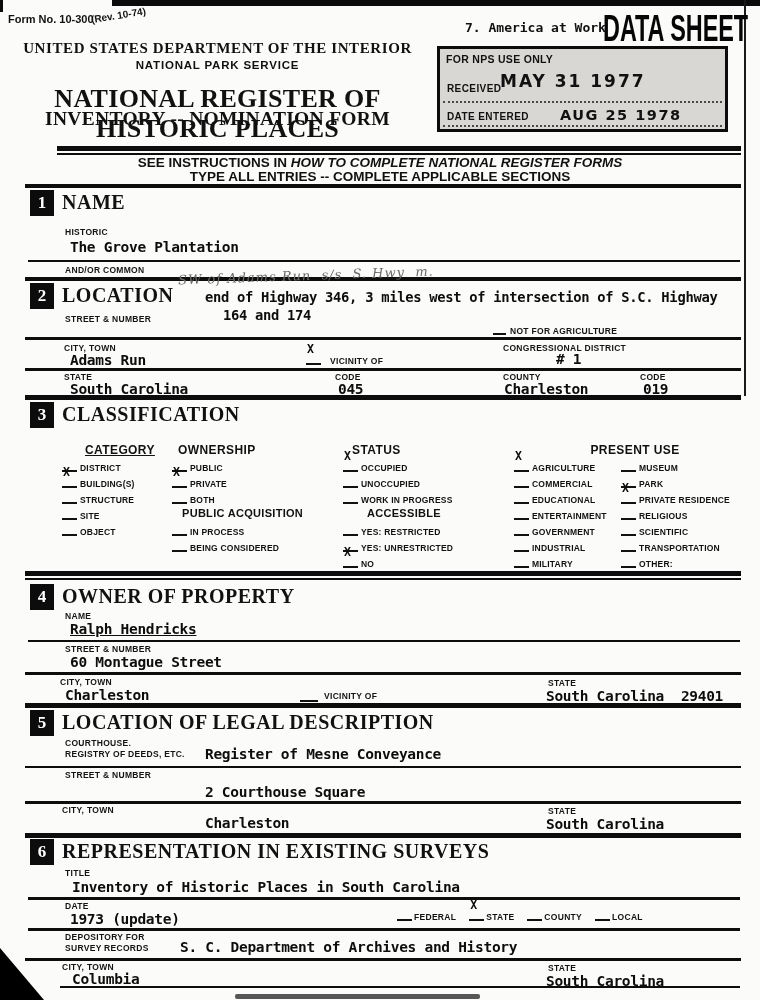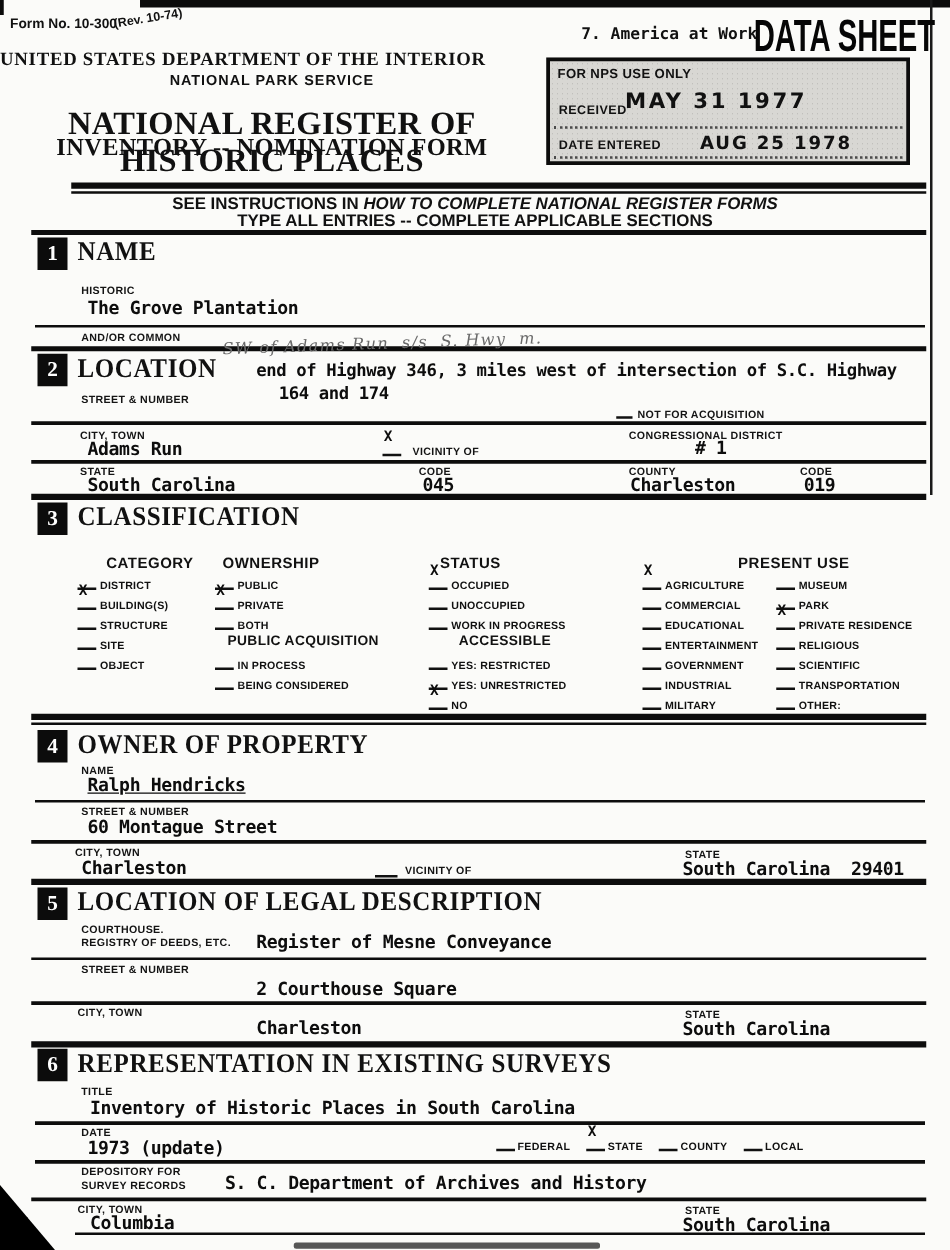--- a/index.html
+++ b/index.html
@@ -20,21 +20,21 @@
   .val{position:absolute;font:700 14.5px "DejaVu Sans Mono",monospace;letter-spacing:-.3px;white-space:pre;color:#0d0d0d;}
   .val-sm{font-size:13.8px;}
   .serif-hd{font-family:"Liberation Serif",serif;font-weight:700;}
 
   .form-no{position:absolute;left:8px;top:13px;font:700 11px "Liberation Sans",sans-serif;}
   .form-rev{position:absolute;left:92px;top:14px;font:700 10px "Liberation Sans",sans-serif;
             transform:rotate(-9deg);transform-origin:left bottom;}
   .series-note{position:absolute;left:465px;top:20px;font:700 13px "DejaVu Sans Mono",monospace;white-space:pre;}
   .data-sheet{position:absolute;left:603px;top:8px;font:700 36px "Liberation Sans",sans-serif;
               transform:scale(.65,1);transform-origin:left top;white-space:nowrap;color:#060606;}
-  .dept{position:absolute;left:0;top:40px;width:435px;text-align:left;
+  .dept{position:absolute;left:0;top:40px;width:435px;text-align:center;
         font-family:"Liberation Serif",serif;font-weight:600;font-size:15px;letter-spacing:.6px;}
   .agency{position:absolute;left:0;top:59px;width:435px;text-align:center;
           font:700 11.5px "Liberation Sans",sans-serif;letter-spacing:.8px;}
   .title1{position:absolute;left:0;top:84px;width:435px;text-align:center;
           font-family:Liberation Serif, serif;font-weight:700;font-size:26px;letter-spacing:.3px;}
   .title2{position:absolute;left:0;top:108px;width:435px;text-align:center;
           font-family:"Liberation Serif",serif;font-weight:700;font-size:19.5px;letter-spacing:.3px;}
 
   .nps-box{position:absolute;left:437px;top:46px;width:285px;height:80px;border:3px solid #0c0c0c;
            background-color:#d8d7d3;
@@ -126,21 +126,21 @@
 
   <div class="rule" style="left:25px;top:277px;width:716px;height:4px;"></div>
 
   <div class="badge" style="left:30px;top:283px;">2</div>
   <div class="sec-title" style="left:62px;top:283px;">LOCATION</div>
   <div class="handwriting">SW of Adams Run  s/s  S. Hwy  m.</div>
   <div class="val val-sm" style="left:205px;top:289px;">end of Highway 346, 3 miles west of intersection of S.C. Highway</div>
   <div class="val val-sm" style="left:223px;top:307px;">164 and 174</div>
   <div class="lbl" style="left:65px;top:314px;">STREET &amp; NUMBER</div>
   <span class="cb cb-abs" style="left:493px;top:322px;width:13px;"></span>
-  <div class="lbl" style="left:510px;top:326px;">NOT FOR ACQUISITION</div>
+  <div class="lbl" style="left:510px;top:326px;">NOT FOR AGRICULTURE</div>
   <div class="rule" style="left:25px;top:337px;width:716px;height:3px;"></div>
   <div class="lbl" style="left:64px;top:343px;">CITY, TOWN</div>
   <div class="val" style="left:70px;top:352px;">Adams Run</div>
   <span class="cb cb-abs" style="left:306px;top:352px;">
       <span class="xmark">X</span>
     </span>
   <div class="lbl" style="left:330px;top:356px;">VICINITY OF</div>
   <div class="lbl" style="left:503px;top:343px;">CONGRESSIONAL DISTRICT</div>
   <div class="val" style="left:556px;top:351px;"># 1</div>
   <div class="rule" style="left:25px;top:368px;width:716px;height:3px;"></div>
@@ -150,21 +150,21 @@
   <div class="val" style="left:338px;top:381px;">045</div>
   <div class="lbl" style="left:503px;top:372px;">COUNTY</div>
   <div class="val" style="left:504px;top:381px;">Charleston</div>
   <div class="lbl" style="left:640px;top:372px;">CODE</div>
   <div class="val" style="left:643px;top:381px;">019</div>
 
   <div class="rule" style="left:25px;top:395px;width:716px;height:5px;"></div>
 
   <div class="badge" style="left:30px;top:402px;">3</div>
   <div class="sec-title" style="left:62px;top:402px;">CLASSIFICATION</div>
-  <div class="cls-hd" style="left:85px;top:443px;">CATEGORY</div>
+  <div class="cls-hd" style="left:85px;top:443px;text-decoration:underline;">CATEGORY</div>
   <div class="cls-hd" style="left:178px;top:443px;">OWNERSHIP</div>
   <div class="cls-hd" style="left:352px;top:443px;">STATUS</div>
   <div class="cls-hd" style="left:545px;top:443px;width:180px;text-align:center;">PRESENT USE</div>
   <div class="cls-wrap">
       <div class="cls-col" style="left: 62px;">
         <div class="cls-item">
           <span class="cb"></span>
           <span class="cl">DISTRICT</span>
         </div>
         <div class="cls-item">

